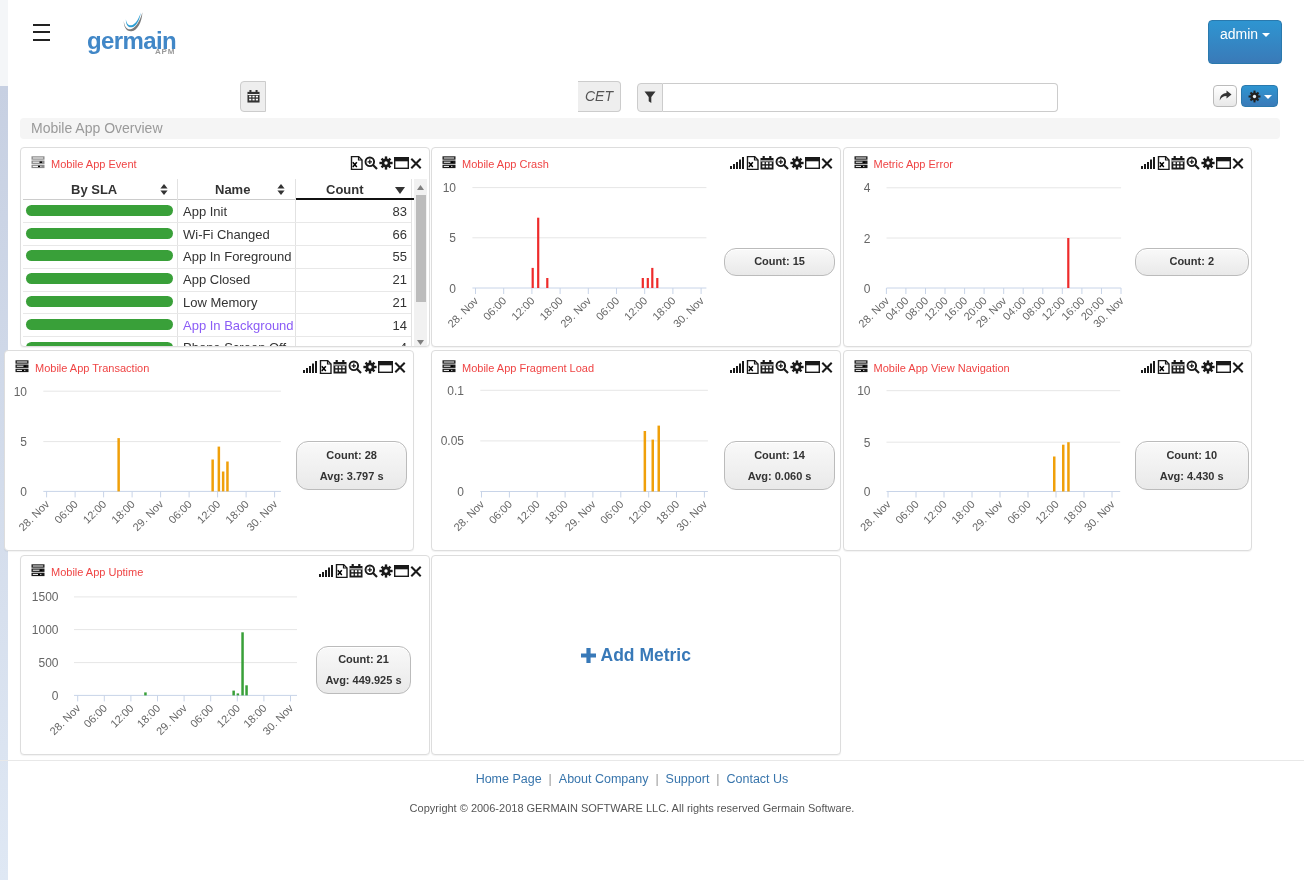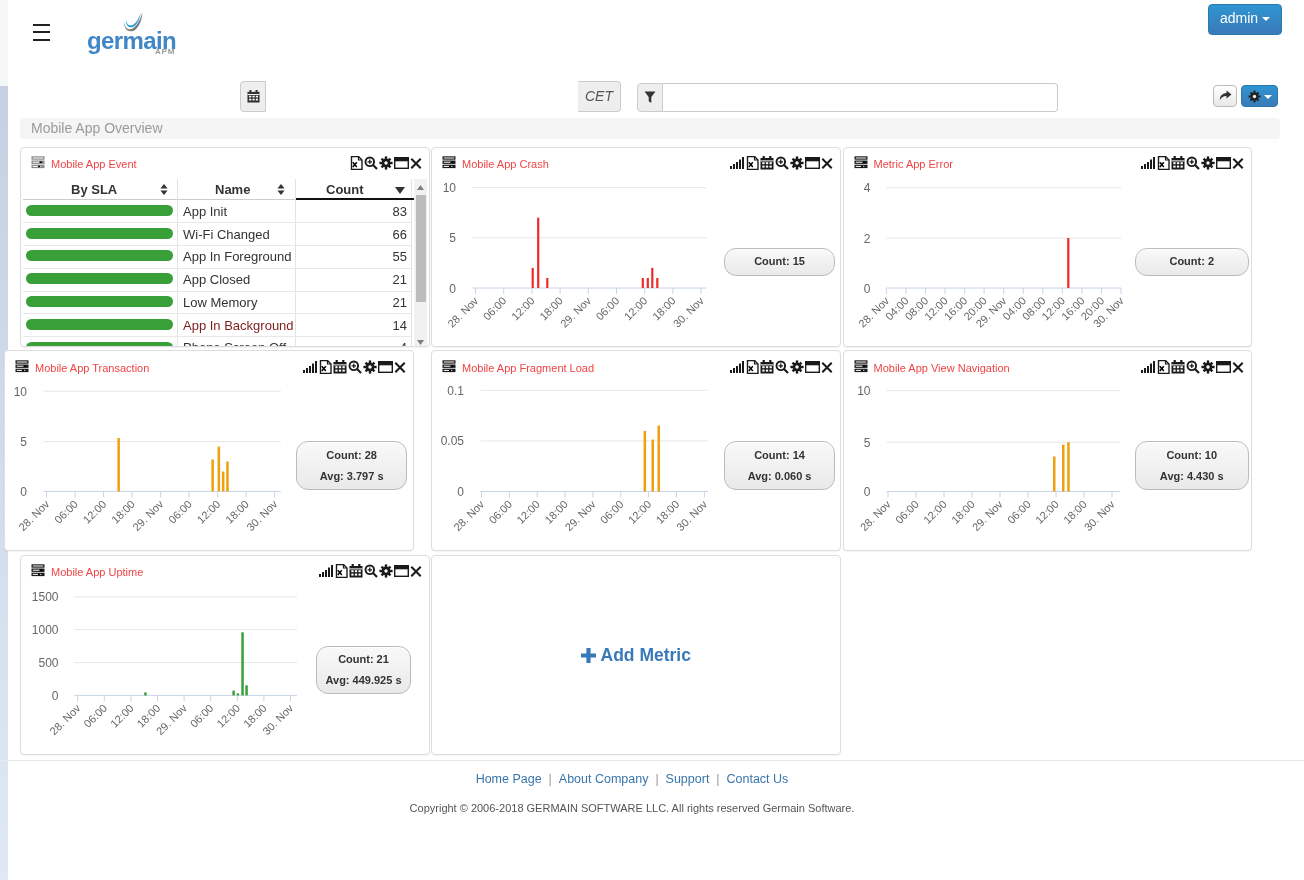--- a/index.html
+++ b/index.html
@@ -24,21 +24,21 @@
 <div class="abs" style="left:0;top:86px;width:8px;height:794px;background:linear-gradient(#c7d0e2,#dfe8f4)"></div>
 <div class="abs" style="left:33px;top:23.5px;width:17px;height:2.4px;background:#222"></div>
 <div class="abs" style="left:33px;top:31px;width:17px;height:2.4px;background:#222"></div>
 <div class="abs" style="left:33px;top:38.5px;width:17px;height:2.4px;background:#222"></div>
 <div class="abs" style="left:87px;top:27px;font-size:24px;font-weight:bold;color:#4187c7;letter-spacing:-0.6px">germain</div>
 <div class="abs" style="left:155px;top:46.5px;font-size:8px;font-weight:bold;color:#9a9a9a;letter-spacing:0.8px">APM</div>
 <svg class="abs" style="left:116px;top:8px" width="30" height="24" viewBox="0 0 30 24">
     <path d="M7.9 12.9 C8.1 18 10.8 21.6 14.5 21.2 C18.7 20.7 23.5 14.5 26.4 4.2 C26 14.2 21.3 22.6 15.6 23.2 C10.4 23.7 7.4 18.3 7.9 12.9 Z" fill="#7a7a7a"></path>
     <path d="M9.9 11.2 C10.3 15.3 12.4 17.6 15.3 17.2 C18.9 16.6 22.4 11.8 24.8 4.4 C23.6 12.8 19.9 18.7 15.6 19.3 C11.8 19.8 9.6 15.9 9.9 11.2 Z" fill="#2e9fd4"></path>
   </svg>
-<div class="btn-blue" style="left:1208px;top:4px;width:74px;height:31px;font-size:14px;line-height:27px">admin <span style="display:inline-block;vertical-align:2px;border-left:4px solid transparent;border-right:4px solid transparent;border-top:4px solid #fff"></span></div>
+<div class="btn-blue" style="left:1208px;top:20px;width:74px;height:44px;font-size:14px;line-height:27px">admin <span style="display:inline-block;vertical-align:2px;border-left:4px solid transparent;border-right:4px solid transparent;border-top:4px solid #fff"></span></div>
 <div class="abs" style="left:240px;top:81px;width:381px;height:31px">
     <div class="abs" style="left:0;top:0;width:26px;height:31px;background:#eee;border:1px solid #ccc;border-radius:4px 0 0 4px;text-align:center"><svg style="margin-top:8px" width="13" height="13" viewBox="0 0 14 14">
         <rect x="2.6" y="0" width="2.2" height="3" fill="#333"></rect>
         <rect x="9.2" y="0" width="2.2" height="3" fill="#333"></rect>
         <path d="M0.5 2 h13 v11.5 h-13 z" fill="#333"></path>
         <g fill="#fff">
           <rect x="2.3" y="6.2" width="2.3" height="1.8"></rect>
           <rect x="5.9" y="6.2" width="2.3" height="1.8"></rect>
           <rect x="9.5" y="6.2" width="2.3" height="1.8"></rect>
           <rect x="2.3" y="9.4" width="2.3" height="1.8"></rect>
@@ -161,21 +161,21 @@
     <div class="abs" style="left:2px;top:120.2px;width:388px;height:1px;background:#e8e8e8"></div>
     <div class="abs" style="left:4.8px;top:125.7px;width:147px;height:11px;border-radius:5.5px;background:#39a039"></div>
     <div class="abs" style="left:162px;top:124.6px;font-size:13px;color:#333">App Closed</div>
     <div class="abs" style="left:275px;top:124.6px;width:111px;text-align:right;font-size:13px;color:#333">21</div>
     <div class="abs" style="left:2px;top:143.0px;width:388px;height:1px;background:#e8e8e8"></div>
     <div class="abs" style="left:4.8px;top:148.5px;width:147px;height:11px;border-radius:5.5px;background:#39a039"></div>
     <div class="abs" style="left:162px;top:147.4px;font-size:13px;color:#333">Low Memory</div>
     <div class="abs" style="left:275px;top:147.4px;width:111px;text-align:right;font-size:13px;color:#333">21</div>
     <div class="abs" style="left:2px;top:165.8px;width:388px;height:1px;background:#e8e8e8"></div>
     <div class="abs" style="left:4.8px;top:171.2px;width:147px;height:11px;border-radius:5.5px;background:#39a039"></div>
-    <div class="abs" style="left:162px;top:170.2px;font-size:13px;color:#7f1d1d">App In Background</div>
+    <div class="abs" style="left:162px;top:170.2px;font-size:13px;color:#8b5cf6">App In Background</div>
     <div class="abs" style="left:275px;top:170.2px;width:111px;text-align:right;font-size:13px;color:#333">14</div>
     <div class="abs" style="left:2px;top:188.5px;width:388px;height:1px;background:#e8e8e8"></div>
     <div class="abs" style="left:4.8px;top:194.0px;width:147px;height:11px;border-radius:5.5px;background:#39a039"></div>
     <div class="abs" style="left:162px;top:192.9px;font-size:13px;color:#333">Phone Screen Off</div>
     <div class="abs" style="left:275px;top:192.9px;width:111px;text-align:right;font-size:13px;color:#333">4</div>
     <div class="abs" style="left:393px;top:31.5px;width:13px;height:167.5px;background:#f1f1f1"></div>
     <svg class="abs" style="left:396px;top:37px" width="7" height="5" viewBox="0 0 7 5">
       <path d="M3.5 0 L7 5 H0 Z" fill="#808080"></path>
     </svg>
     <div class="abs" style="left:394.5px;top:47px;width:10px;height:107px;background:#bcbcbc"></div>

